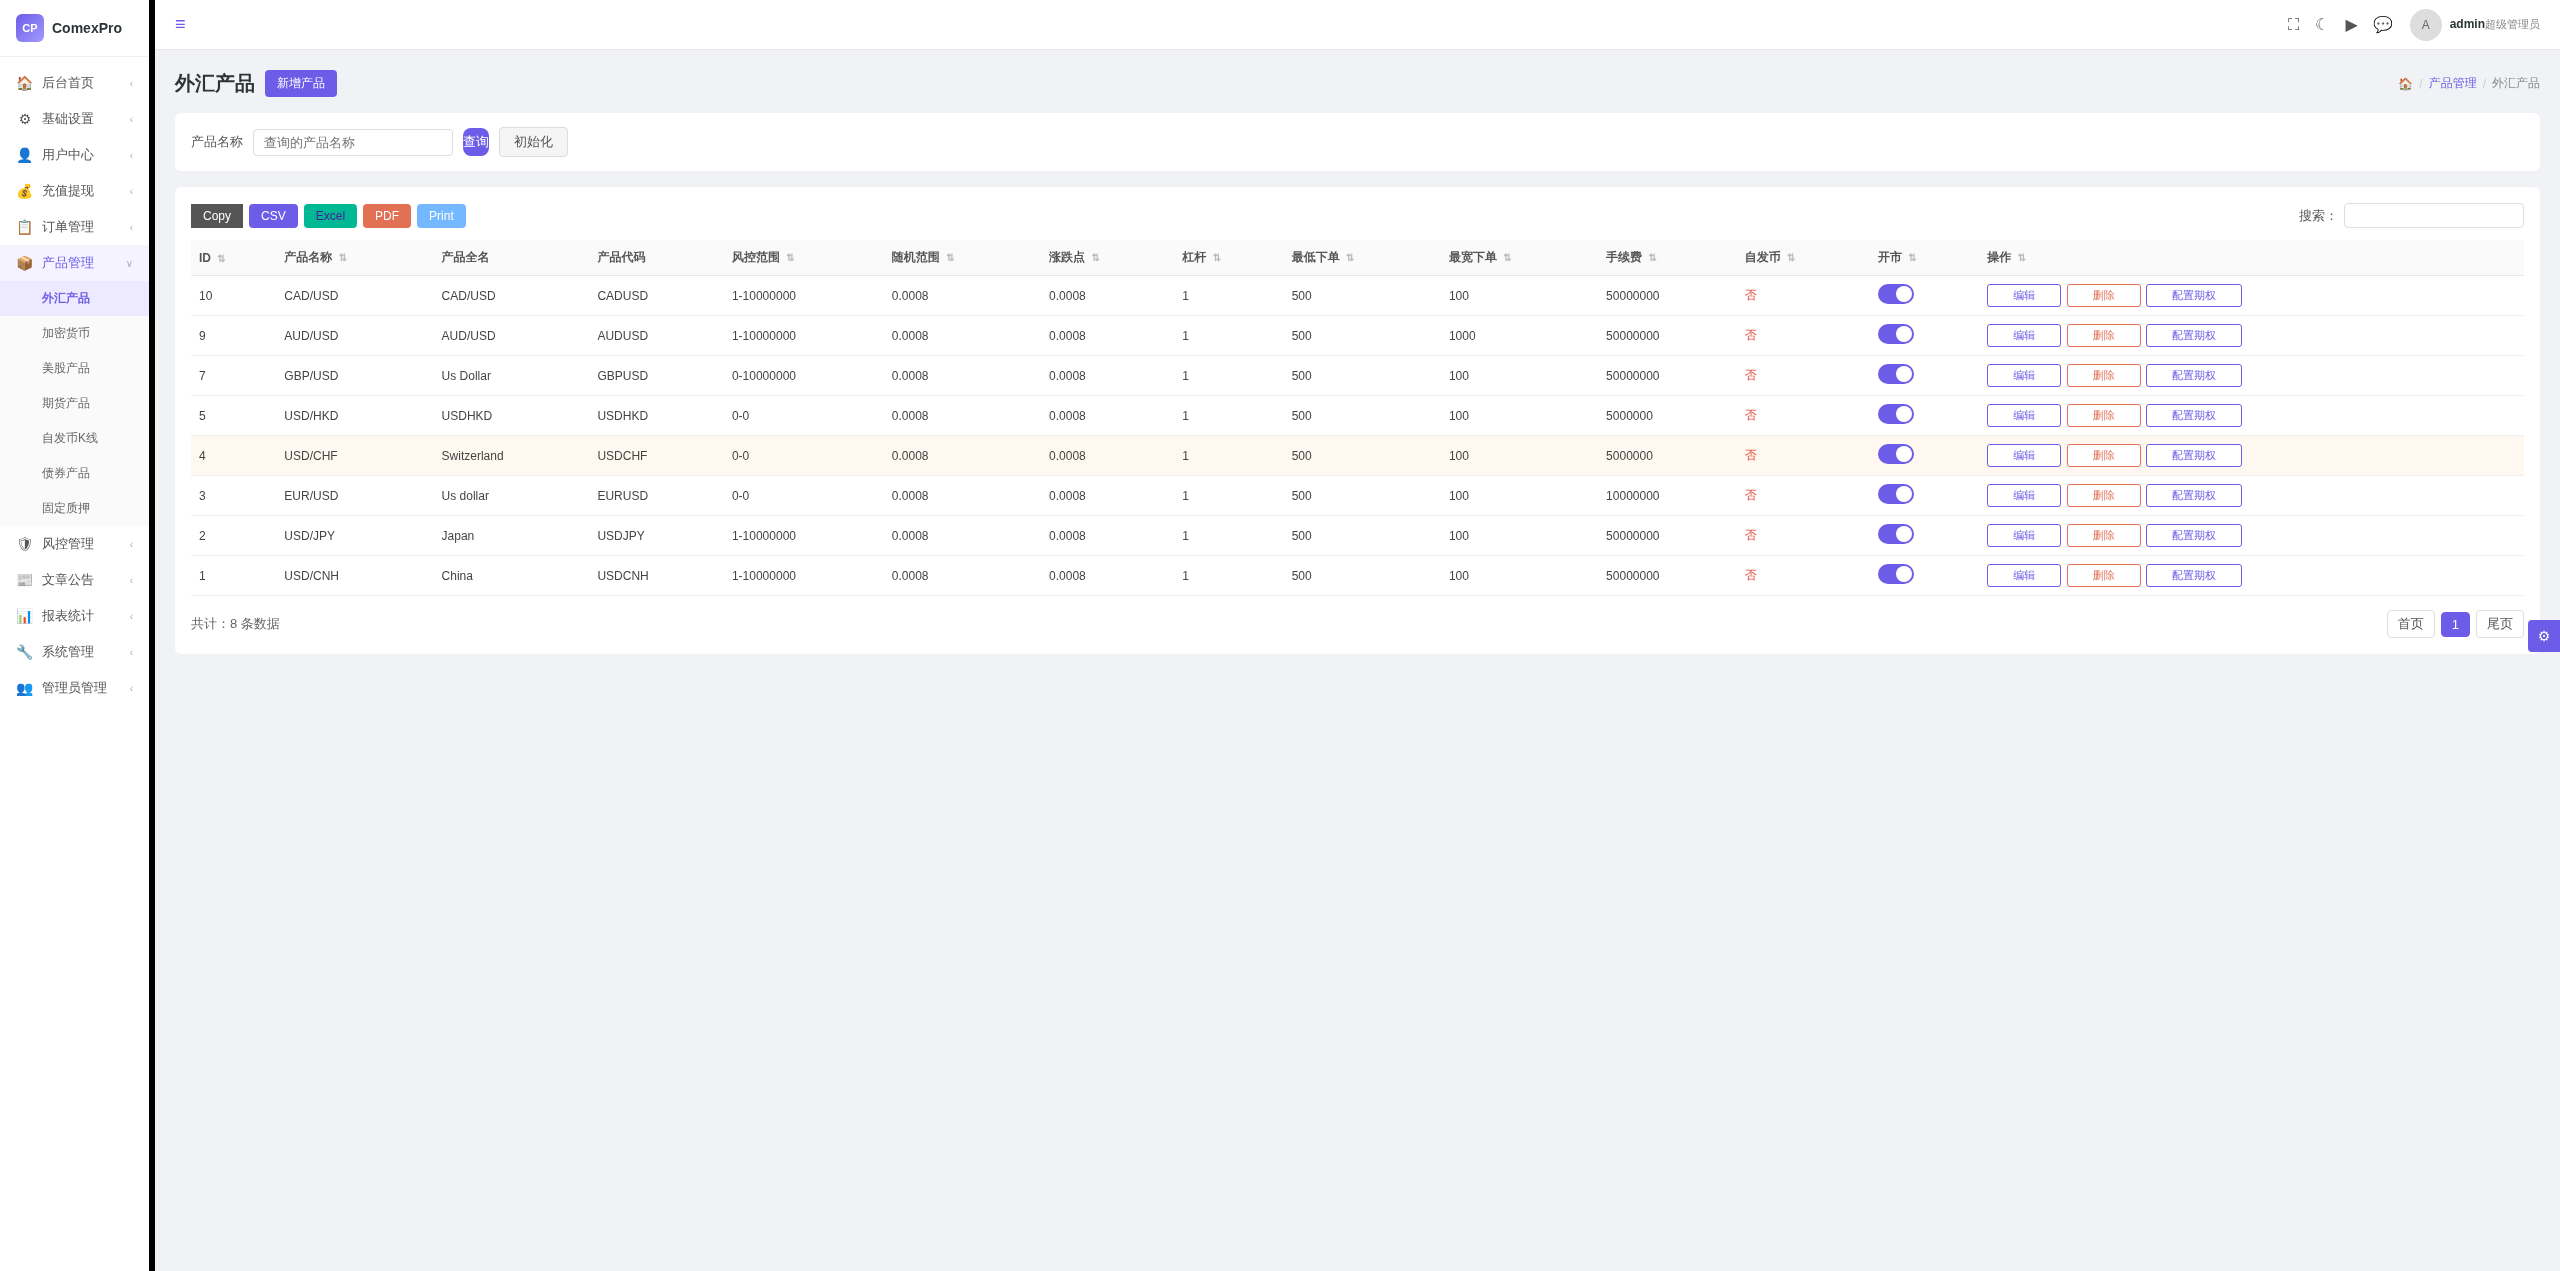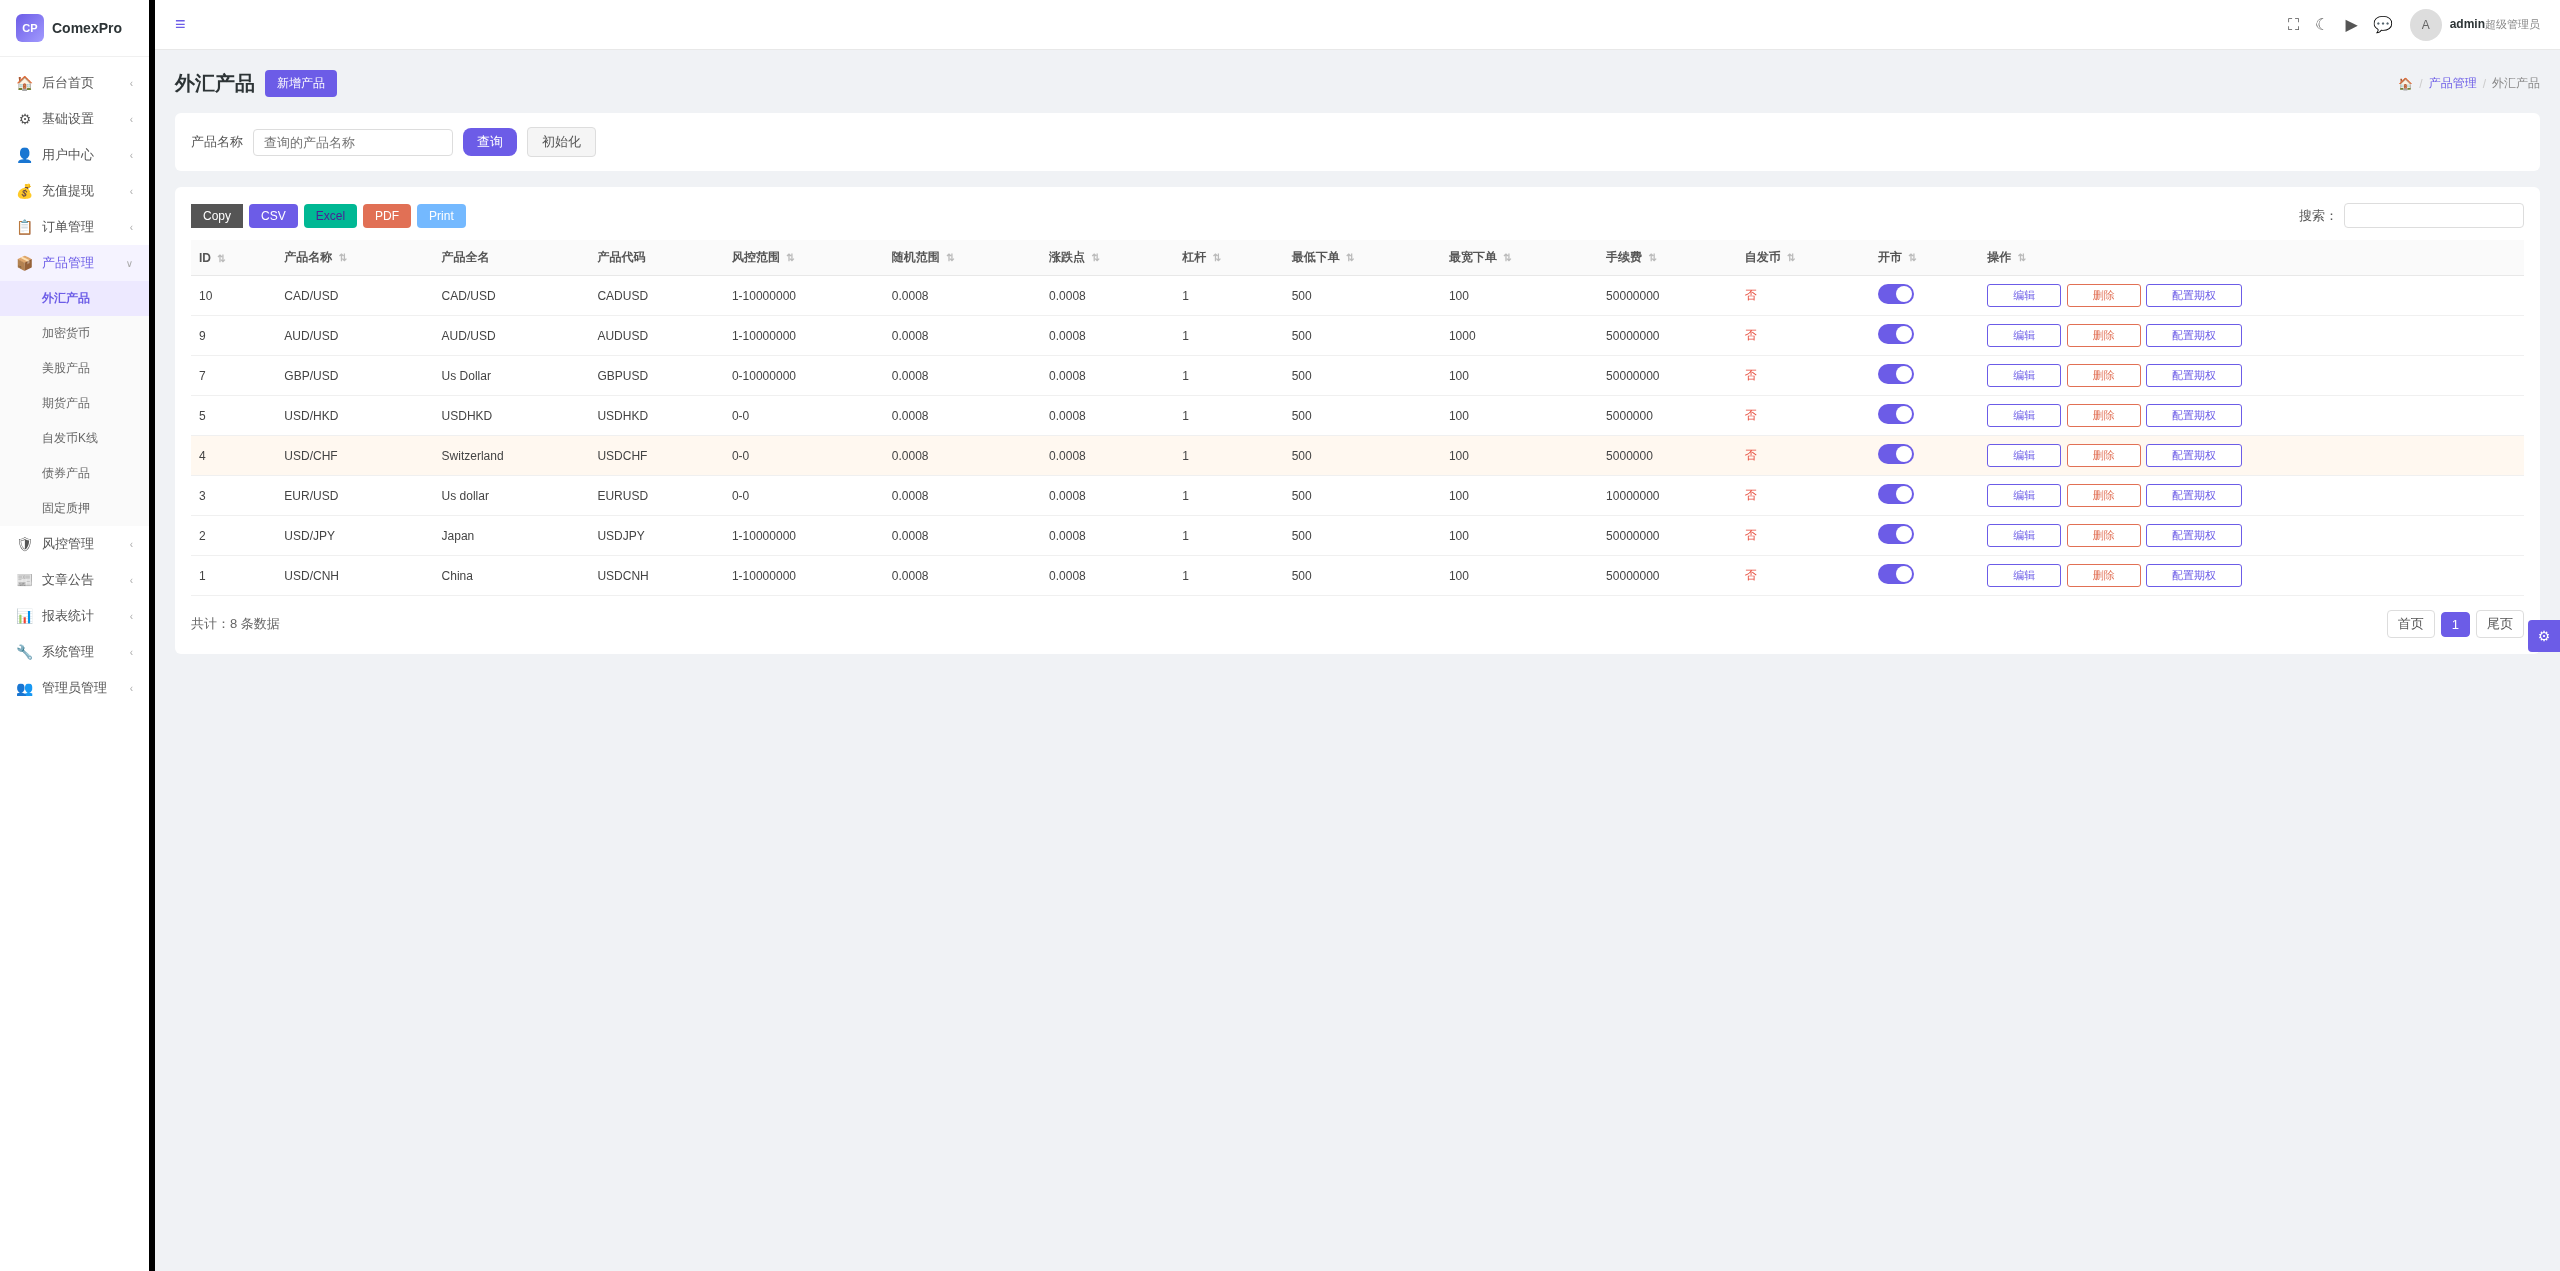--- a/index.html
+++ b/index.html
@@ -40,21 +40,21 @@
     .page-title { font-size: 20px; font-weight: 600; color: #2d3436; display: flex; align-items: center; gap: 10px; }
     .btn-new { background: #6c5ce7; color: #fff; border: none; border-radius: 4px; padding: 5px 12px; font-size: 12px; cursor: pointer; }
     .breadcrumb { display: flex; align-items: center; gap: 6px; font-size: 12px; color: #888; }
     .breadcrumb-sep { color: #ccc; }
     .breadcrumb-link { color: #6c5ce7; cursor: pointer; }
 
     
     .search-bar { background: #fff; padding: 14px 16px; border-radius: 6px; margin-bottom: 16px; display: flex; align-items: center; gap: 10px; }
     .search-label { font-size: 13px; color: #555; white-space: nowrap; }
     .search-input { border: 1px solid #ddd; border-radius: 4px; padding: 5px 10px; font-size: 13px; width: 200px; color: #999; outline: none; }
-    .btn-search { background: #6c5ce7; color: #fff; border: none; border-radius: 8px; padding: 5px 14px; font-size: 13px; cursor: pointer; }
+    .btn-search { background: #6c5ce7; color: #fff; border: none; border-radius: 8px; padding: 5px 0; font-size: 13px; cursor: pointer; }
     .btn-reset { background: #f5f5f5; color: #555; border: 1px solid #ddd; border-radius: 4px; padding: 5px 14px; font-size: 13px; cursor: pointer; }
 
     
     .table-container { background: #fff; border-radius: 6px; padding: 16px; }
     .table-toolbar { display: flex; align-items: center; justify-content: space-between; margin-bottom: 12px; }
     .table-toolbar-left { display: flex; gap: 6px; }
     .btn-copy { background: #555; color: #fff; border: none; border-radius: 0; padding: 5px 12px; font-size: 12px; cursor: pointer; }
     .btn-csv { background: #6c5ce7; color: #fff; border: none; border-radius: 4px; padding: 5px 12px; font-size: 12px; cursor: pointer; }
     .btn-excel { background: #00b894; color: #4c1d95; border: none; border-radius: 4px; padding: 5px 12px; font-size: 12px; cursor: pointer; }
     .btn-pdf { background: #e17055; color: #fff; border: none; border-radius: 4px; padding: 5px 12px; font-size: 12px; cursor: pointer; }

